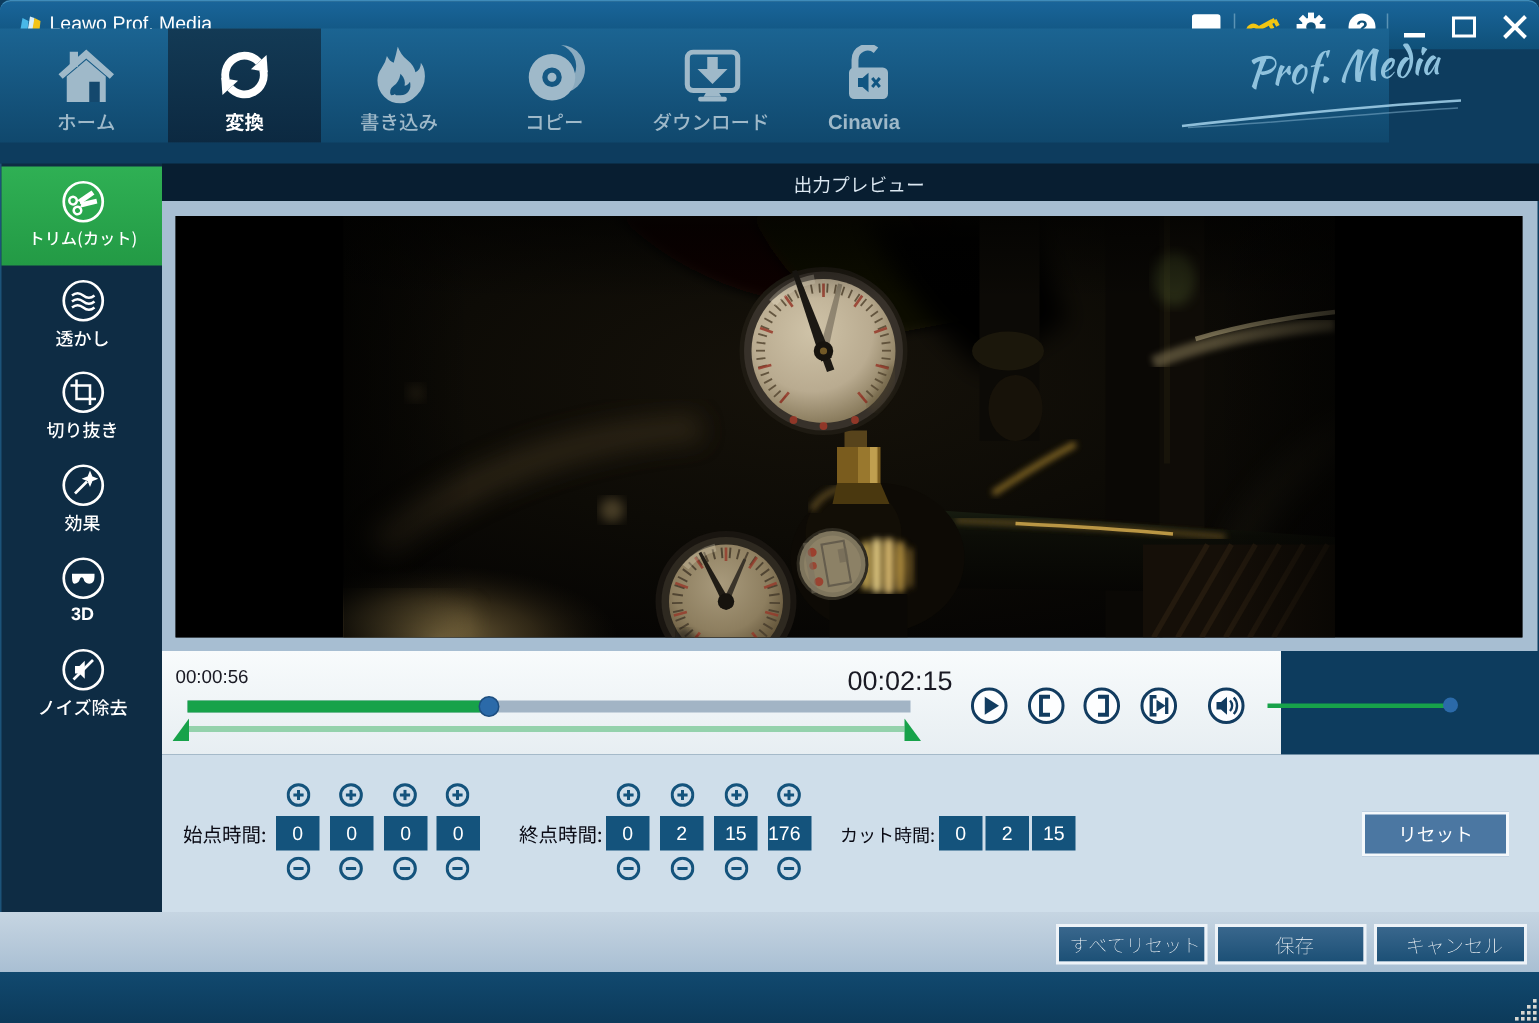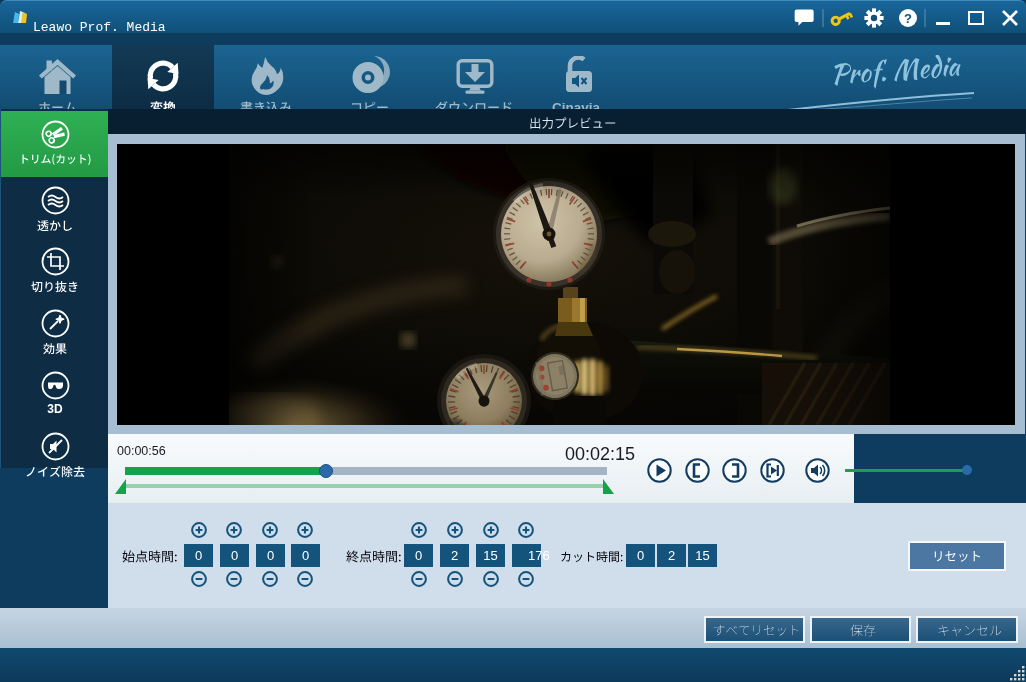--- a/index.html
+++ b/index.html
@@ -5,21 +5,21 @@
 *{box-sizing:border-box}
 .ab{position:absolute}
 body{position:relative}
 </style></head><body>
 <div class="ab" style="left:0;top:0;width:1026px;height:33px;background:linear-gradient(#19659a,#0f5078);border-radius:7px 7px 0 0;border-top:1px solid #3f8cba;">
     <svg class="ab" style="left:12px;top:8px" width="17" height="17" viewBox="0 0 17 17">
 <polygon points="1,14 3,3 7,5 6,14" fill="#49b8e8"></polygon>
 <polygon points="6,14 8,2 11,3 10,14" fill="#d6eef8"></polygon>
 <polygon points="9,14 11,3 15,5 14,14" fill="#f3c416"></polygon>
 </svg>
-    <div class="ab" style="left:33px;top:19px;font-size:13px;color:#fff;font-family:Liberation Mono, monospace;">Leawo Prof. Media</div>
+    <div class="ab" style="left:33px;top:7px;font-size:13px;color:#fff;">Leawo Prof. Media</div>
     <svg class="ab" style="left:788px;top:0" width="238" height="33" viewBox="0 0 238 33">
 <g fill="#fff">
 <path d="M9 9h16a2 2 0 0 1 2 2v9a2 2 0 0 1-2 2H15l-4 4v-4H9a2 2 0 0 1-2-2v-9a2 2 0 0 1 2-2z" transform="translate(0,0) scale(0.95)"></path>
 </g>
 <line x1="35" y1="8" x2="35" y2="26" stroke="#5b93b5" stroke-width="1"></line>
 <g transform="translate(53,17) rotate(-28)" stroke="#f2c512" fill="none">
 <circle cx="-6" cy="0" r="3.6" stroke-width="3"></circle>
 <line x1="-2" y1="0" x2="10" y2="0" stroke-width="3"></line>
 <line x1="6" y1="0" x2="6" y2="4.5" stroke-width="2.6"></line>
 <line x1="10" y1="0" x2="10" y2="4.5" stroke-width="2.6"></line>
@@ -40,21 +40,21 @@
 </g>
 <line x1="137" y1="8" x2="137" y2="26" stroke="#5b93b5" stroke-width="1"></line>
 <rect x="148" y="21" width="14" height="3" fill="#fff"></rect>
 <rect x="181" y="11" width="14" height="12" fill="none" stroke="#fff" stroke-width="2"></rect>
 <g stroke="#fff" stroke-width="2.6">
         <line x1="215" y1="10" x2="229" y2="24"></line>
         <line x1="229" y1="10" x2="215" y2="24"></line>
       </g>
 </svg>
   </div>
-<div class="ab" style="left:0;top:45px;width:1026px;height:76px;background:linear-gradient(#1b6492,#10486d);">
+<div class="ab" style="left:0;top:19px;width:926px;height:76px;background:linear-gradient(#1b6492,#10486d);">
     <div class="ab" style="left:112px;top:0;width:102px;height:76px;background:linear-gradient(#133a55,#0c2941);"></div>
     <svg class="ab" style="left:38px;top:13px" width="40" height="37" viewBox="0 0 40 37">
 <g fill="#9fb9c9">
 <rect x="8.5" y="2.5" width="5.5" height="10"></rect>
 <path d="M19.5 1 38 17.5 35.2 20.5 19.5 7 3.8 20.5 1 17.5z"></path>
 <path d="M6.5 19 19.5 8 32.5 19V36H6.5z"></path>
 </g>
 <rect x="21.5" y="22.5" width="7" height="13.5" fill="#14486d"></rect>
 </svg>
     <svg class="ab" style="left:143px;top:11px" width="40" height="40" viewBox="0 0 40 40">
@@ -109,21 +109,21 @@
     </svg>
     <div class="ab" style="left:546px;top:55px;width:60px;text-align:center;font-size:13.5px;font-weight:bold;color:#9fb9c9;">Cinavia</div>
     <svg class="ab" style="left:828px;top:10px" width="140" height="42" viewBox="0 0 140 40">
       <path transform="translate(3,28) rotate(-4)" fill="#8fc2dd" d="M21.1 -14.6Q21.1 -13.1 20.4 -11.7Q19.6 -10.4 18.4 -9.4Q17.1 -8.3 15.4 -7.7Q13.7 -7.2 11.9 -7.2Q11.2 -7.2 10.8 -7.3Q10.4 -7.5 9.9 -8Q8.6 -5.1 7.7 -2.6Q6.9 -0.1 6.4 2.2Q5.3 1.9 4.7 1.3Q4 0.7 3.5 -0.2Q3.8 -0.7 4.2 -1.5Q4.5 -2.4 5.1 -3.6Q5.6 -4.8 6.3 -6.5Q7 -8.3 8 -10.6Q8.5 -11.6 8.8 -12.4Q9.1 -13.2 9.3 -13.9Q9.6 -14.6 9.8 -15.2Q10 -15.9 10.2 -16.7Q8.9 -16.3 7.9 -15.8Q6.8 -15.2 6.1 -14.6Q5.9 -14.8 5.6 -15.1Q5.3 -15.4 5.1 -15.8Q4.9 -16.2 4.8 -16.6Q4.6 -17 4.6 -17.4Q5.3 -17.9 6.5 -18.4Q7.7 -18.8 9 -19.2Q10.3 -19.5 11.7 -19.7Q13.1 -19.9 14.4 -19.9Q16 -19.9 17.2 -19.5Q18.5 -19.1 19.3 -18.4Q20.2 -17.7 20.7 -16.7Q21.1 -15.7 21.1 -14.6ZM16.3 -17.8Q15.3 -17.8 14.2 -17.6L14.5 -17.1Q14.3 -16.8 13.9 -16.1Q13.4 -15.4 13 -14.4Q12.5 -13.4 11.9 -12.2Q11.3 -11 10.7 -9.6Q12.8 -9.6 14.5 -10Q16.2 -10.4 17.5 -11.1Q18.7 -11.8 19.4 -12.7Q20.1 -13.6 20.1 -14.7Q20.1 -16.1 19.1 -16.9Q18.2 -17.8 16.3 -17.8Z M19.3 -0.5Q19.4 -1.3 19.8 -2.6Q20.1 -3.9 20.6 -5.3Q21 -6.8 21.5 -8.2Q22.1 -9.7 22.5 -10.9Q22.9 -11.7 23.2 -12.2Q23.4 -12.6 23.8 -13Q24.1 -12.9 24.5 -12.8Q24.9 -12.6 25.3 -12.4Q25.7 -12.3 26 -12.1Q26.3 -11.9 26.5 -11.7Q25.7 -10.8 25.2 -9.7Q24.6 -8.6 24.1 -6.9Q25.5 -8.2 26.6 -9.3Q27.8 -10.5 28.7 -12Q28.9 -12.1 29.3 -12.1Q29.7 -12.1 30 -12Q30.4 -11.9 30.5 -11.7Q30 -10.4 30 -9.1Q30 -7.9 30.4 -7.3Q30.3 -7.2 30 -6.7Q29.7 -6.2 29.3 -5.8Q28.5 -6.2 28 -6.9Q27.4 -7.5 27.1 -8.3Q25.9 -7.4 25 -6.6Q24.1 -5.7 23.4 -4.7Q22.8 -3.6 22.4 -2.3Q21.9 -0.9 21.5 0.9Q21.3 0.9 20.9 0.7Q20.6 0.6 20.3 0.4Q19.9 0.2 19.7 -0.1Q19.4 -0.3 19.3 -0.5Z M34 0.9Q32.5 0.8 31.6 -0.4Q30.6 -1.6 30.6 -3.4Q30.6 -4.5 31 -5.7Q31.3 -6.8 31.9 -7.9Q32.5 -9 33.3 -10Q34.1 -11 35 -11.7Q36.5 -12.8 37.8 -12.8Q38.7 -12.3 39.5 -10.9Q39.7 -10.9 39.8 -10.9Q39.9 -10.9 40 -10.9Q41.4 -10.9 41.4 -8.3Q41.4 -6.6 40.9 -5.1Q40.3 -3.6 39.4 -2.3Q38.4 -1.1 37 -0.3Q35.6 0.6 34 0.9ZM35.4 -7.6Q34.9 -6.9 34.5 -6.2Q34.1 -5.5 33.8 -4.7Q33.5 -4 33.4 -3.3Q33.2 -2.6 33.2 -2.1Q33.2 -1.4 33.4 -0.8Q33.6 -0.2 33.9 -0.2Q35.1 -0.4 36.1 -1.2Q37.2 -1.9 37.9 -3Q38.6 -4.1 39.1 -5.5Q39.5 -6.9 39.5 -8.5Q39.5 -9.2 39.4 -9.6Q39.3 -10 39.1 -10.3Q37.9 -10 37 -9.2Q36.1 -8.4 35.4 -7.6Z M44.2 7.8Q43.6 7.5 43.4 6.8Q43.3 6 42.5 5.6Q42.7 4.2 43 2.8Q43.3 1.4 43.7 -0.4Q44.1 -2.2 44.7 -4.6Q45.4 -7 46.3 -10.4Q45.4 -10.4 44.9 -10.3Q44.4 -10.3 43.9 -10.2Q43.8 -10.3 43.8 -10.5Q43.7 -10.7 43.7 -10.9Q44 -11 44.8 -11.2Q45.6 -11.3 46.6 -11.5Q47.3 -13.5 48.1 -15.2Q49 -16.8 49.9 -18Q50.9 -19.1 52 -19.7Q53.1 -20.4 54.2 -20.4Q54.5 -20.4 54.8 -20.3Q55.1 -20.3 55.2 -20.3Q55.5 -20.5 55.9 -20.6Q56.3 -20.8 56.6 -20.8Q56.9 -20.8 57.4 -20.4Q57.2 -20 57 -19.4Q56.7 -18.7 56.6 -18.1Q55.9 -16.1 55.1 -15.5Q54.8 -15.5 54.8 -16.3Q54.8 -16.9 54.6 -17.4Q54.5 -17.7 54.5 -17.8Q54.5 -18 54.5 -18.3Q54.5 -18.5 54.5 -18.7Q54.5 -19 54.6 -19.5Q54.1 -19.5 53.6 -18.9Q53 -18.4 52.4 -17.3Q51.8 -16.3 51.2 -14.8Q50.6 -13.4 50 -11.7L52.3 -11.8Q52.4 -11.6 52.5 -11.2Q52.6 -10.7 52.6 -10.2L49.7 -10.3Q48.6 -7.3 47.7 -4.5Q46.8 -1.7 46.1 0.6Q45.4 3 44.9 4.8Q44.4 6.7 44.2 7.8Z M52.7 1Q52.3 1 51.8 0.7Q51.4 0.4 51.2 -0Q51.2 -0.4 51.3 -0.9Q51.4 -1.4 51.5 -1.9Q51.7 -2.4 51.8 -2.9Q51.9 -3.4 52 -3.6Q52.3 -3.6 52.8 -3.5Q53.3 -3.3 53.9 -3Q54.4 -2.7 54.9 -2.4Q55.3 -2 55.6 -1.6Q55.3 -1.1 54.9 -0.6Q54.6 -0.1 54.1 0.3Q53.7 0.6 53.4 0.8Q53 1 52.7 1Z M76.2 2Q76.1 2 76.1 2Q76 2 75.8 2Q75.5 2 75 1.9Q74.5 1.8 74 1.6Q73.5 1.4 73.2 1.2Q72.8 1 72.8 0.8Q72.7 0.5 72.7 0.1Q72.7 -0.4 72.7 -0.7Q72.7 -3.8 73.2 -7Q73.6 -10.3 74.7 -14.2Q74.8 -14.6 74.9 -15.1Q75 -15.7 75.1 -16.4Q74.5 -15.9 73.6 -14.8Q72.7 -13.6 71.7 -12.1Q70.7 -10.6 69.8 -8.8Q68.8 -6.9 68 -5.1Q67.1 -3.2 66.6 -1.4Q66 0.5 65.9 2.1Q64.6 1.7 64.1 1.3Q63.6 0.9 63.6 0.4Q63.6 -0.1 63.9 -1Q64.2 -1.9 64.7 -3.1Q65.2 -4.3 66 -5.8Q66.8 -7.3 67.7 -9Q68.8 -11 69.9 -12.7Q70.9 -14.5 71.9 -15.9Q72.9 -17.3 73.9 -18.3Q74.8 -19.3 75.8 -19.9Q76.1 -19.9 76.8 -19.7Q77.4 -19.5 78 -19.2Q78.6 -19 79.1 -18.7Q79.6 -18.4 79.6 -18.2Q79.2 -17.4 78.7 -15.9Q78.2 -14.4 77.7 -12.5Q77.2 -10.6 76.7 -8.4Q76.2 -6.3 76 -4.3Q76.6 -5.8 77.4 -7.4Q78.2 -9 79.1 -10.6Q80.1 -12.2 81 -13.7Q82 -15.1 82.9 -16.4Q83.8 -17.6 84.6 -18.5Q85.4 -19.4 86 -19.9Q86.4 -19.9 87 -19.7Q87.7 -19.5 88.3 -19.2Q88.9 -19 89.4 -18.7Q89.8 -18.4 89.9 -18.2Q89 -16.7 88.4 -14.4Q87.7 -12.2 87.3 -9.8Q86.8 -7.4 86.6 -5Q86.4 -2.6 86.4 -0.7Q86.4 -0.1 86.4 0.6Q86.4 1.3 86.4 2Q86 2 85.5 1.9Q85 1.8 84.5 1.6Q84 1.5 83.6 1.3Q83.2 1.1 83 0.8Q83 0.5 83 0.1Q83 -0.4 83 -0.7Q83 -3.8 83.4 -7Q83.9 -10.3 84.9 -14.2Q85 -14.6 85.2 -15.2Q85.3 -15.8 85.4 -16.6Q84.7 -16.2 83.7 -15.1Q82.8 -14 81.8 -12.5Q80.8 -11 79.8 -9.1Q78.9 -7.3 78.1 -5.3Q77.3 -3.4 76.8 -1.5Q76.3 0.4 76.2 2Z M100 -11.2Q99.9 -9.5 99.4 -8.3Q98.9 -7.1 98 -6.2Q97.1 -5.3 95.8 -4.6Q94.5 -3.8 92.8 -3.2Q92.8 -3 92.8 -2.8Q92.8 -2.6 92.8 -2.5Q92.8 -2.1 92.8 -1.7Q92.9 -1.4 93 -1Q93.2 -0.7 93.4 -0.5Q93.6 -0.3 94 -0.3Q94.7 -0.3 95.4 -0.6Q96.1 -0.9 96.8 -1.4Q97.4 -1.9 98 -2.4Q98.5 -3 99 -3.5Q99.2 -3.2 99.4 -3Q98.2 -1.4 96.8 -0.3Q95.3 0.8 94 1.1Q92.2 0.8 91.1 -0.3Q90.1 -1.5 90.1 -3.1Q90.1 -4.2 90.4 -5.3Q90.7 -6.5 91.2 -7.5Q91.8 -8.6 92.5 -9.6Q93.3 -10.5 94.1 -11.2Q95 -11.9 95.9 -12.3Q96.8 -12.7 97.7 -12.7Q98.9 -12.6 100 -11.2ZM98.1 -10.3Q97.4 -10.2 96.6 -9.7Q95.8 -9.2 95.2 -8.4Q94.5 -7.6 93.9 -6.5Q93.3 -5.4 93 -4.2Q95.2 -5.3 96.6 -6.8Q98 -8.4 98.1 -10.3Z M107.1 -12.6Q107.7 -12.6 108.4 -12.3Q109.1 -12 109.6 -11.4Q109.5 -12.5 109.3 -13.5Q109.1 -14.4 108.7 -15.5Q108.3 -16.5 107.6 -17.7Q107 -18.9 106 -20.5Q106.1 -20.7 106.4 -21.1Q106.7 -21.4 107 -21.7Q107.4 -22 107.8 -22.2Q108.2 -22.4 108.5 -22.4Q109.3 -21.6 110 -20.3Q110.6 -19.1 111.2 -17.6Q111.7 -16.2 112 -14.7Q112.2 -13.1 112.2 -11.7Q112.2 -10.3 111.9 -8.8Q111.6 -7.3 111.1 -5.9Q110.5 -4.5 109.8 -3.2Q109.1 -2 108.2 -1Q107.4 0 106.4 0.7Q105.5 1.3 104.6 1.5Q102.7 1.2 101.7 0.3Q100.8 -0.7 100.8 -2.5Q100.8 -3.4 101 -4.5Q101.3 -5.5 101.8 -6.6Q102.3 -7.7 102.9 -8.7Q103.5 -9.7 104.3 -10.5Q105 -11.3 105.7 -11.9Q106.4 -12.4 107.1 -12.6ZM104.4 0.4Q105.3 0.1 106.3 -1.1Q107.2 -2.2 108 -3.7Q108.7 -5.2 109.2 -6.9Q109.7 -8.6 109.7 -10.2Q109.7 -10.6 109.7 -10.7Q109.7 -10.9 109.6 -11Q109 -10.7 108.3 -10Q107.5 -9.4 106.8 -8.5Q106.1 -7.7 105.4 -6.7Q104.8 -5.7 104.3 -4.7Q103.8 -3.7 103.5 -2.8Q103.2 -1.9 103.2 -1.2Q103.2 0.2 104.4 0.4Z M113 -1.8Q113 -2.1 113 -2.4Q113 -2.8 113.2 -3.4Q113.3 -4 113.4 -4.9Q113.6 -5.7 113.9 -6.9Q113.9 -7.2 114.1 -7.8Q114.3 -8.4 114.6 -9.1Q114.9 -9.7 115.4 -10.3Q115.8 -11 116.5 -11.3Q116.9 -11.2 117.7 -10.7Q118.4 -10.3 119 -9.5Q118.3 -8.8 117.9 -8.1Q117.5 -7.4 117.2 -6.6Q116.8 -5.9 116.5 -5Q116.3 -4.2 115.9 -3.3Q115.6 -2.6 115.4 -1.8Q115.1 -1 115.1 -0.4Q115.1 0.1 115.1 0.3Q115.1 0.5 114.9 0.5Q114.8 0.5 114.5 0.4Q114.2 0.2 113.8 -0.1Q113.5 -0.4 113.2 -0.8Q113 -1.2 113 -1.8ZM118.1 -13.5Q118.1 -13.7 118.2 -14Q118.1 -14.1 118 -14.4Q117.9 -14.7 117.9 -14.9Q117.9 -15.1 117.9 -15.6Q118 -16 118.1 -16.5Q118.2 -17 118.4 -17.5Q118.6 -18 118.7 -18.4Q119 -18.4 119.5 -18.3Q120 -18.1 120.5 -17.8Q121 -17.5 121.4 -17.2Q121.8 -16.8 122 -16.6Q121.7 -16.3 121.2 -15.7Q120.7 -15.2 120.3 -14.6Q119.8 -14 119.4 -13.5Q119 -13 118.9 -12.8Q118.6 -12.9 118.4 -13.1Q118.1 -13.3 118.1 -13.5Z M128.6 -10.9Q128.9 -10.9 129.3 -10.8Q129.6 -10.7 129.9 -10.6Q130.2 -10.4 130.4 -10.3Q130.6 -10.1 130.6 -10Q130.1 -8.8 129.6 -7.7Q129.2 -6.5 128.8 -5.5Q128.5 -4.4 128.3 -3.5Q128.2 -2.6 128.2 -1.9Q128.2 -1.2 128.3 -0.7Q128.5 -0.2 128.9 0.1Q128.5 0.3 128 0.4Q127.5 0.5 127.1 0.5Q125.7 0.5 125.7 -1.5Q125.7 -3 126.7 -5.7Q126.1 -4.4 125.4 -3.3Q124.7 -2.2 124 -1.4Q123.3 -0.6 122.5 -0Q121.8 0.5 121.2 0.6Q120.2 0.5 119.6 -0.4Q118.9 -1.3 118.9 -2.7Q118.9 -4.2 119.6 -5.9Q120.2 -7.5 121.2 -9Q122.3 -10.4 123.4 -11.4Q124.6 -12.3 125.7 -12.4Q126 -12.3 126.3 -12Q126.7 -11.8 127 -11.5Q127.3 -11.2 127.5 -10.8Q127.7 -10.5 127.8 -10.2Q126.7 -10.1 125.5 -9.2Q124.4 -8.3 123.5 -7Q122.5 -5.8 121.9 -4.3Q121.3 -2.9 121.3 -1.7Q121.3 -1.2 121.7 -1Q122.5 -1.2 123.5 -2.4Q124.6 -3.5 126 -6Q126.3 -6.5 126.6 -7.1Q127 -7.7 127.3 -8.3Q127.7 -9 128 -9.6Q128.3 -10.3 128.6 -10.9Z"></path>
     </svg>
     <svg class="ab" style="left:782px;top:41px" width="200" height="30" viewBox="0 0 200 30">
 <path d="M6 24 C60 18 140 10 192 7" stroke="#9ccbe4" stroke-width="1.8" fill="none" opacity=".9"></path>
 <path d="M10 25 C70 22 150 14 190 12" stroke="#8ab8d4" stroke-width="1" fill="none" opacity=".5"></path>
 </svg>
   </div>
-<div class="ab" style="left:0;top:109px;width:108px;height:359px;background:#0e2c44;border-left:1px solid #1c5379;">
+<div class="ab" style="left:0;top:109px;width:108px;height:499px;background:#0e2c44;border-left:1px solid #1c5379;">
     <div class="ab" style="left:0;top:2px;width:108px;height:66px;background:linear-gradient(#2fb054,#239a45);"></div>
     <svg class="ab" style="left:40px;top:11px" width="29" height="29" viewBox="0 0 29 29">
       <circle cx="14.5" cy="14.5" r="13" fill="none" stroke="#fff" stroke-width="1.8"></circle>
       <g transform="translate(14.2,14.8) rotate(-24)">
 <circle cx="-5.5" cy="-3.6" r="2.5" fill="none" stroke="#fff" stroke-width="1.7"></circle>
 <circle cx="-5.5" cy="3.6" r="2.5" fill="none" stroke="#fff" stroke-width="1.7"></circle>
 <path d="M-3.2 -2.6 L8.5 -4.8 L9.2 -1.6 L-0.5 0.3z" fill="#fff"></path>
 <path d="M-3.2 2.6 L8.5 4.8 L9.2 1.6 L-0.5 -0.3z" fill="#fff"></path>
 <circle cx="-1" cy="0" r="1" fill="#fff"></circle>
 </g>
@@ -555,21 +555,21 @@
     <div class="ab" style="left:368px;top:41px;width:29px;height:23px;background:#14537c;color:#fff;font-size:13px;text-align:center;line-height:23px;">15</div>
     <svg class="ab" style="left:375px;top:68px" width="16" height="16" viewBox="0 0 16 16">
       <circle cx="8" cy="8" r="6.9" fill="none" stroke="#14537c" stroke-width="2"></circle>
       <line x1="4.6" y1="8" x2="11.4" y2="8" stroke="#14537c" stroke-width="2"></line>
     </svg>
     <svg class="ab" style="left:410px;top:19px" width="16" height="16" viewBox="0 0 16 16">
       <circle cx="8" cy="8" r="6.9" fill="none" stroke="#14537c" stroke-width="2"></circle>
       <line x1="4.6" y1="8" x2="11.4" y2="8" stroke="#14537c" stroke-width="2"></line>
       <line x1="8" y1="4.6" x2="8" y2="11.4" stroke="#14537c" stroke-width="2"></line>
     </svg>
-    <div class="ab" style="left:404px;top:41px;width:29px;height:23px;background:#14537c;color:#fff;font-size:13px;line-height:23px;padding-left:16px;">176</div>
+    <div class="ab" style="left:404px;top:41px;width:29px;height:23px;background:#14537c;color:#fff;font-size:13px;line-height:23px;">176</div>
     <svg class="ab" style="left:410px;top:68px" width="16" height="16" viewBox="0 0 16 16">
       <circle cx="8" cy="8" r="6.9" fill="none" stroke="#14537c" stroke-width="2"></circle>
       <line x1="4.6" y1="8" x2="11.4" y2="8" stroke="#14537c" stroke-width="2"></line>
     </svg>
     <svg class="ab" style="left:452px;top:46px" width="65" height="16" viewBox="0 0 65 16">
       <path transform="translate(0,12.2)" fill="#0a0a14" d="M6.1 -9.4Q6.1 -9.2 6.1 -9Q6 -8.7 6 -8.5Q6 -6.6 5.7 -5.3Q5.4 -3.9 4.9 -2.9Q4.5 -1.8 3.8 -1.1Q3.1 -0.3 2.2 0.3L1.3 -0.4Q1.6 -0.5 1.9 -0.8Q2.3 -1 2.5 -1.3Q3.1 -1.8 3.6 -2.4Q4 -3.1 4.3 -3.9Q4.7 -4.8 4.9 -5.9Q5 -7 5 -8.4Q5 -8.6 5 -8.8Q5 -8.9 5 -9.1Q5 -9.3 5 -9.4ZM10.3 -6.9Q10.2 -6.8 10.2 -6.6Q10.2 -6.5 10.2 -6.4Q10.2 -6 10.2 -5.4Q10.1 -4.9 10.1 -4.2Q10 -3.5 9.9 -2.8Q9.9 -2.1 9.7 -1.5Q9.6 -0.9 9.5 -0.6Q9.3 -0.2 9 -0Q8.7 0.2 8.2 0.2Q7.7 0.2 7.2 0.1Q6.7 0.1 6.3 0.1L6.1 -0.9Q6.6 -0.9 7.1 -0.8Q7.5 -0.8 7.9 -0.8Q8.2 -0.8 8.4 -0.9Q8.5 -1 8.6 -1.2Q8.8 -1.4 8.9 -1.9Q9 -2.4 9 -3Q9.1 -3.6 9.1 -4.2Q9.2 -4.8 9.2 -5.4Q9.2 -5.9 9.2 -6.3H2.9Q2.5 -6.3 2.2 -6.3Q1.8 -6.3 1.5 -6.3V-7.3Q1.8 -7.3 2.2 -7.2Q2.6 -7.2 2.9 -7.2H8.8Q9.1 -7.2 9.3 -7.2Q9.4 -7.3 9.6 -7.3Z M17.8 -6.9Q17.9 -6.7 18 -6.4Q18.1 -6 18.3 -5.6Q18.4 -5.2 18.6 -4.9Q18.7 -4.5 18.7 -4.3L17.9 -4Q17.8 -4.2 17.7 -4.6Q17.6 -4.9 17.4 -5.3Q17.3 -5.7 17.1 -6.1Q17 -6.4 16.9 -6.6ZM22.1 -6.2Q22.1 -6.1 22 -5.9Q22 -5.8 22 -5.6Q21.7 -4.7 21.3 -3.7Q20.9 -2.8 20.3 -2Q19.4 -0.9 18.4 -0.2Q17.4 0.5 16.3 0.9L15.6 0.1Q16.2 -0.1 17 -0.5Q17.7 -0.8 18.3 -1.3Q19 -1.8 19.5 -2.5Q19.9 -3 20.2 -3.6Q20.6 -4.3 20.8 -5.1Q21 -5.8 21.1 -6.6ZM15 -6.3Q15.1 -6.1 15.3 -5.8Q15.4 -5.4 15.6 -5Q15.7 -4.6 15.9 -4.2Q16 -3.8 16.1 -3.6L15.2 -3.3Q15.1 -3.5 15 -3.9Q14.8 -4.3 14.7 -4.7Q14.5 -5.1 14.4 -5.5Q14.2 -5.8 14.1 -6Z M28 -1.1Q28 -1.2 28 -1.7Q28 -2.2 28 -2.9Q28 -3.6 28 -4.4Q28 -5.2 28 -5.9Q28 -6.7 28 -7.2Q28 -7.8 28 -8Q28 -8.3 28 -8.7Q28 -9 28 -9.3H29.1Q29.1 -9 29.1 -8.7Q29 -8.3 29 -8Q29 -7.6 29 -6.9Q29 -6.3 29 -5.5Q29 -4.8 29 -4.1Q29.1 -3.3 29.1 -2.7Q29.1 -2.1 29.1 -1.6Q29.1 -1.2 29.1 -1.1Q29.1 -0.9 29.1 -0.6Q29.1 -0.4 29.1 -0.1Q29.1 0.2 29.1 0.4H28Q28 0.1 28 -0.3Q28 -0.7 28 -1.1ZM28.8 -6.1Q29.4 -6 30.1 -5.7Q30.9 -5.5 31.6 -5.2Q32.3 -4.9 33 -4.6Q33.7 -4.4 34.2 -4.1L33.8 -3.1Q33.2 -3.4 32.6 -3.7Q31.9 -3.9 31.3 -4.2Q30.6 -4.5 30 -4.7Q29.3 -4.9 28.8 -5.1Z M41.1 -8.6H47.1V-7.9H41.1ZM40.5 -6.3H47.6V-5.5H40.5ZM40.6 -4.1H47.4V-3.3H40.6ZM43.6 -10.1H44.5V-5.8H43.6ZM45.2 -5.6H46V-0.1Q46 0.3 45.9 0.5Q45.8 0.7 45.5 0.8Q45.3 0.9 44.8 0.9Q44.3 0.9 43.6 0.9Q43.6 0.8 43.5 0.5Q43.4 0.3 43.3 0.1Q43.9 0.1 44.3 0.1Q44.8 0.1 44.9 0.1Q45.1 0.1 45.1 0.1Q45.2 0 45.2 -0.1ZM41.3 -2.5 42.1 -2.9Q42.4 -2.6 42.7 -2.3Q43 -1.9 43.2 -1.5Q43.5 -1.2 43.6 -0.9L42.9 -0.4Q42.7 -0.7 42.5 -1.1Q42.2 -1.4 41.9 -1.8Q41.6 -2.2 41.3 -2.5ZM37.3 -9.3H40.3V-1.4H37.3V-2.2H39.5V-8.5H37.3ZM37.4 -5.8H39.9V-5H37.4ZM36.9 -9.3H37.8V-0.4H36.9Z M52.2 -2.7H55.8V-2H52.2ZM52.1 -4.5H56.2V-0.2H52.1V-0.9H55.4V-3.8H52.1ZM51.7 -4.5H52.6V0.5H51.7ZM49.5 -7.9H52.9V-7.2H49.5ZM55.1 -7.9H58.5V-7.2H55.1ZM58.1 -9.6H59V-0.2Q59 0.2 58.9 0.4Q58.8 0.7 58.5 0.8Q58.2 0.9 57.7 0.9Q57.2 1 56.4 1Q56.4 0.8 56.4 0.7Q56.3 0.5 56.3 0.3Q56.2 0.2 56.1 0Q56.5 0 56.8 0Q57.2 0.1 57.4 0Q57.7 0 57.8 0Q58 0 58 -0Q58.1 -0.1 58.1 -0.2ZM49.6 -9.6H53.4V-5.4H49.6V-6.1H52.6V-8.9H49.6ZM58.5 -9.6V-8.9H55.4V-6.1H58.5V-5.4H54.5V-9.6ZM49.1 -9.6H50V1H49.1Z M61.7 -4.7Q61.3 -4.7 61.1 -4.9Q60.9 -5.1 60.9 -5.5Q60.9 -5.9 61.1 -6.1Q61.3 -6.4 61.7 -6.4Q62 -6.4 62.2 -6.1Q62.5 -5.9 62.5 -5.5Q62.5 -5.1 62.2 -4.9Q62 -4.7 61.7 -4.7ZM61.7 0.2Q61.3 0.2 61.1 -0.1Q60.9 -0.3 60.9 -0.7Q60.9 -1.1 61.1 -1.3Q61.3 -1.5 61.7 -1.5Q62 -1.5 62.2 -1.3Q62.5 -1.1 62.5 -0.7Q62.5 -0.3 62.2 -0.1Q62 0.2 61.7 0.2Z"></path>
     </svg>
     <div class="ab" style="left:518px;top:41px;width:29px;height:23px;background:#14537c;color:#fff;font-size:13px;text-align:center;line-height:23px;">0</div>
     <div class="ab" style="left:549px;top:41px;width:29px;height:23px;background:#14537c;color:#fff;font-size:13px;text-align:center;line-height:23px;">2</div>
     <div class="ab" style="left:580px;top:41px;width:29px;height:23px;background:#14537c;color:#fff;font-size:13px;text-align:center;line-height:23px;">15</div>

